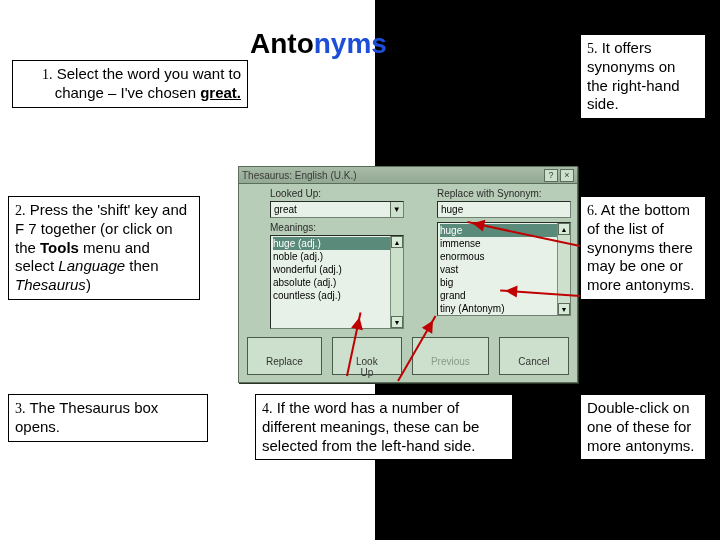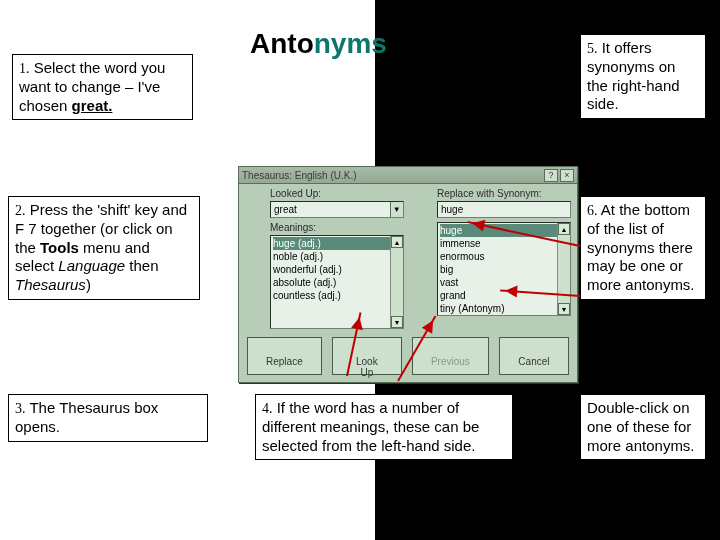--- a/index.html
+++ b/index.html
@@ -29,41 +29,41 @@
     position: absolute;
     left: 250px;
     top: 28px;
     font-size: 28px;
     font-weight: bold;
   }
   .heading .h-black {
     color: #000;
   }
   .heading .h-white{
-    color: #0f766e;
+    color: #1d4ed8;
   }
   .note {
     position: absolute;
     background: #fff;
     border: 1px solid #000;
     padding: 4px 6px;
     font-size: 15px;
     line-height: 1.25;
     margin-top: 16px;
   }
   .note .num {
     font-family: "Times New Roman", serif;
     font-size: 14px;
   }
   .note .bold { font-weight: bold; }
   .note .ital { font-style: italic; }
   .note .under { text-decoration: underline; }
 
   
-  #n1 { left: 12px; top: 38px; width: 181px; }
+  #n1 { left: 12px; top: 44px; width: 236px; text-align: right; }
   #n2 { left: 8px;  top: 180px; width: 192px; }
   #n3 { left: 8px;  top: 378px; width: 200px; }
   #n4 { left: 255px; top: 378px; width: 258px; }
   #n5 { left: 580px; top: 18px;  width: 126px; }
   #n6 { left: 580px; top: 180px; width: 126px; }
   #n7 { left: 580px; top: 378px; width: 126px; }
 
   
   .dialog {
     position: absolute;
@@ -273,22 +273,22 @@
     <div class="col">
       <div class="lbl">Replace with Synonym:</div>
       <div class="field">
         <input value="huge" style="">
       </div>
       <div class="listbox">
         <div class="items">
           <div class="item sel">huge</div>
           <div class="item">immense</div>
           <div class="item">enormous</div>
+          <div class="item">vast</div>
           <div class="item">big</div>
-          <div class="item">vast</div>
           <div class="item">grand</div>
           <div class="item">tiny (Antonym)</div>
         </div>
         <div class="scroll">
           <div class="sbtn">▲</div>
           <div class="track"></div>
           <div class="sbtn">▼</div>
         </div>
       </div>
     </div>

